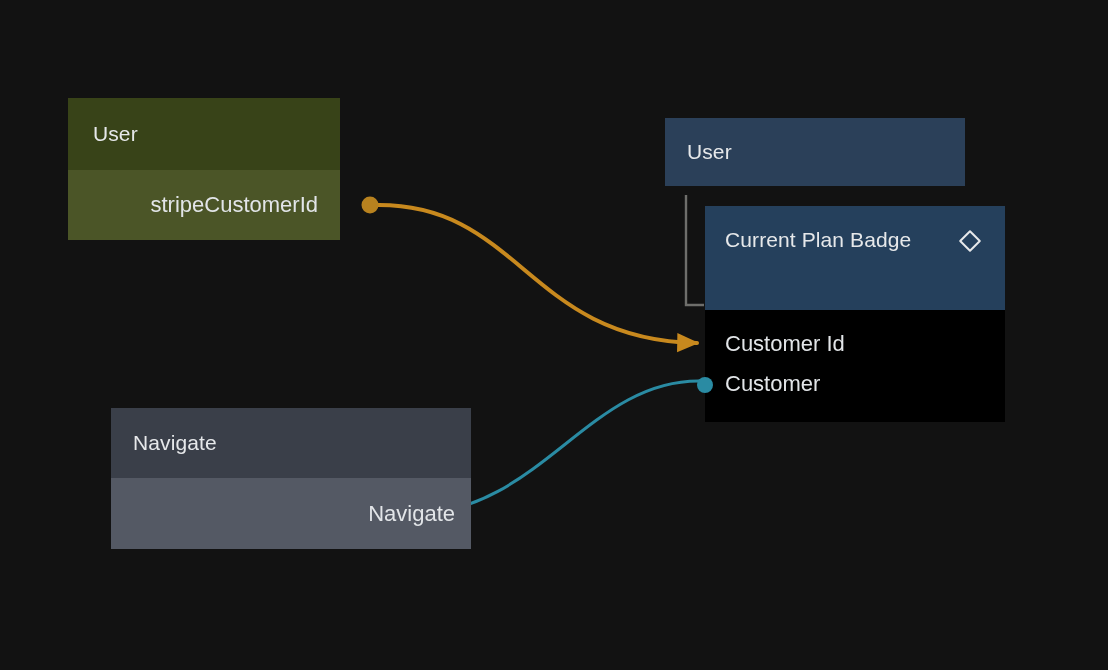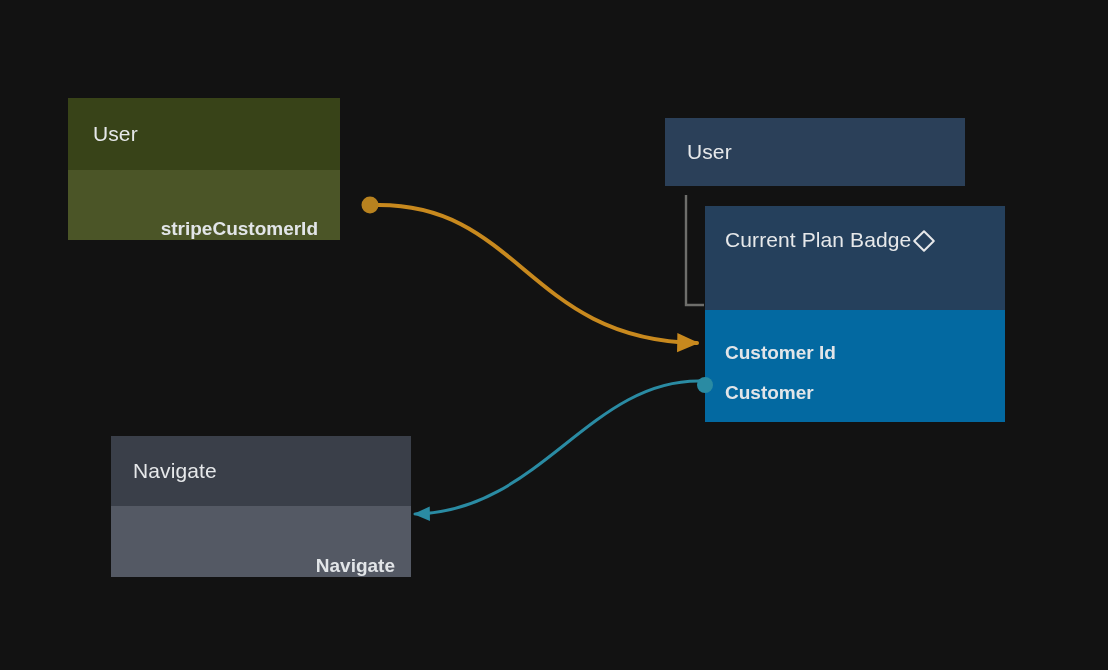--- a/index.html
+++ b/index.html
@@ -36,24 +36,23 @@
     font-size: 21px;
     letter-spacing: 0.1px;
   }
   .node-body {
     box-sizing: border-box;
     position: relative;
   }
   .field-row {
     box-sizing: border-box;
     display: flex;
-    align-items: flex-end;
+    align-items: center;
     color: #e2e5e8;
-    font-size: 19px;
-    font-weight: bold;
+    font-size: 22px;
   }
 
   
   #node-user { left: 68px; top: 98px; width: 272px; }
   #node-user .node-header {
     height: 72px;
     background: #384318;
     padding: 0 0 0 25px;
   }
   #node-user .node-body {
@@ -73,42 +72,43 @@
     background: #2b4059;
     padding: 0 0 0 22px;
   }
 
   #node-page-children { left: 705px; top: 206px; width: 300px; }
   #node-page-children .node-header {
     height: 104px;
     background: #25405c;
     padding: 0 22px 0 20px;
     align-items: flex-start;
+    justify-content: space-between;
   }
   #node-page-children .header-title {
     padding-top: 20px;
     line-height: 1.35;
     max-width: 210px;
   }
   #node-page-children .header-icon {
     padding-top: 22px;
     line-height: 1;
   }
   #node-page-children .node-body {
-    background: #0369a1;
+    background: #000000;
     padding: 14px 0 18px 0;
   }
   #node-page-children .field-row {
     height: 40px;
     justify-content: flex-start;
     padding-left: 20px;
   }
 
   
-  #node-navigate { left: 111px; top: 408px; width: 300px; margin-top: 28px; }
+  #node-navigate { left: 111px; top: 408px; width: 360px; }
   #node-navigate .node-header {
     height: 70px;
     background: #3a3f49;
     padding: 0 0 0 22px;
   }
   #node-navigate .node-body {
     height: 71px;
     background: #545964;
   }
   #node-navigate .field-row {

